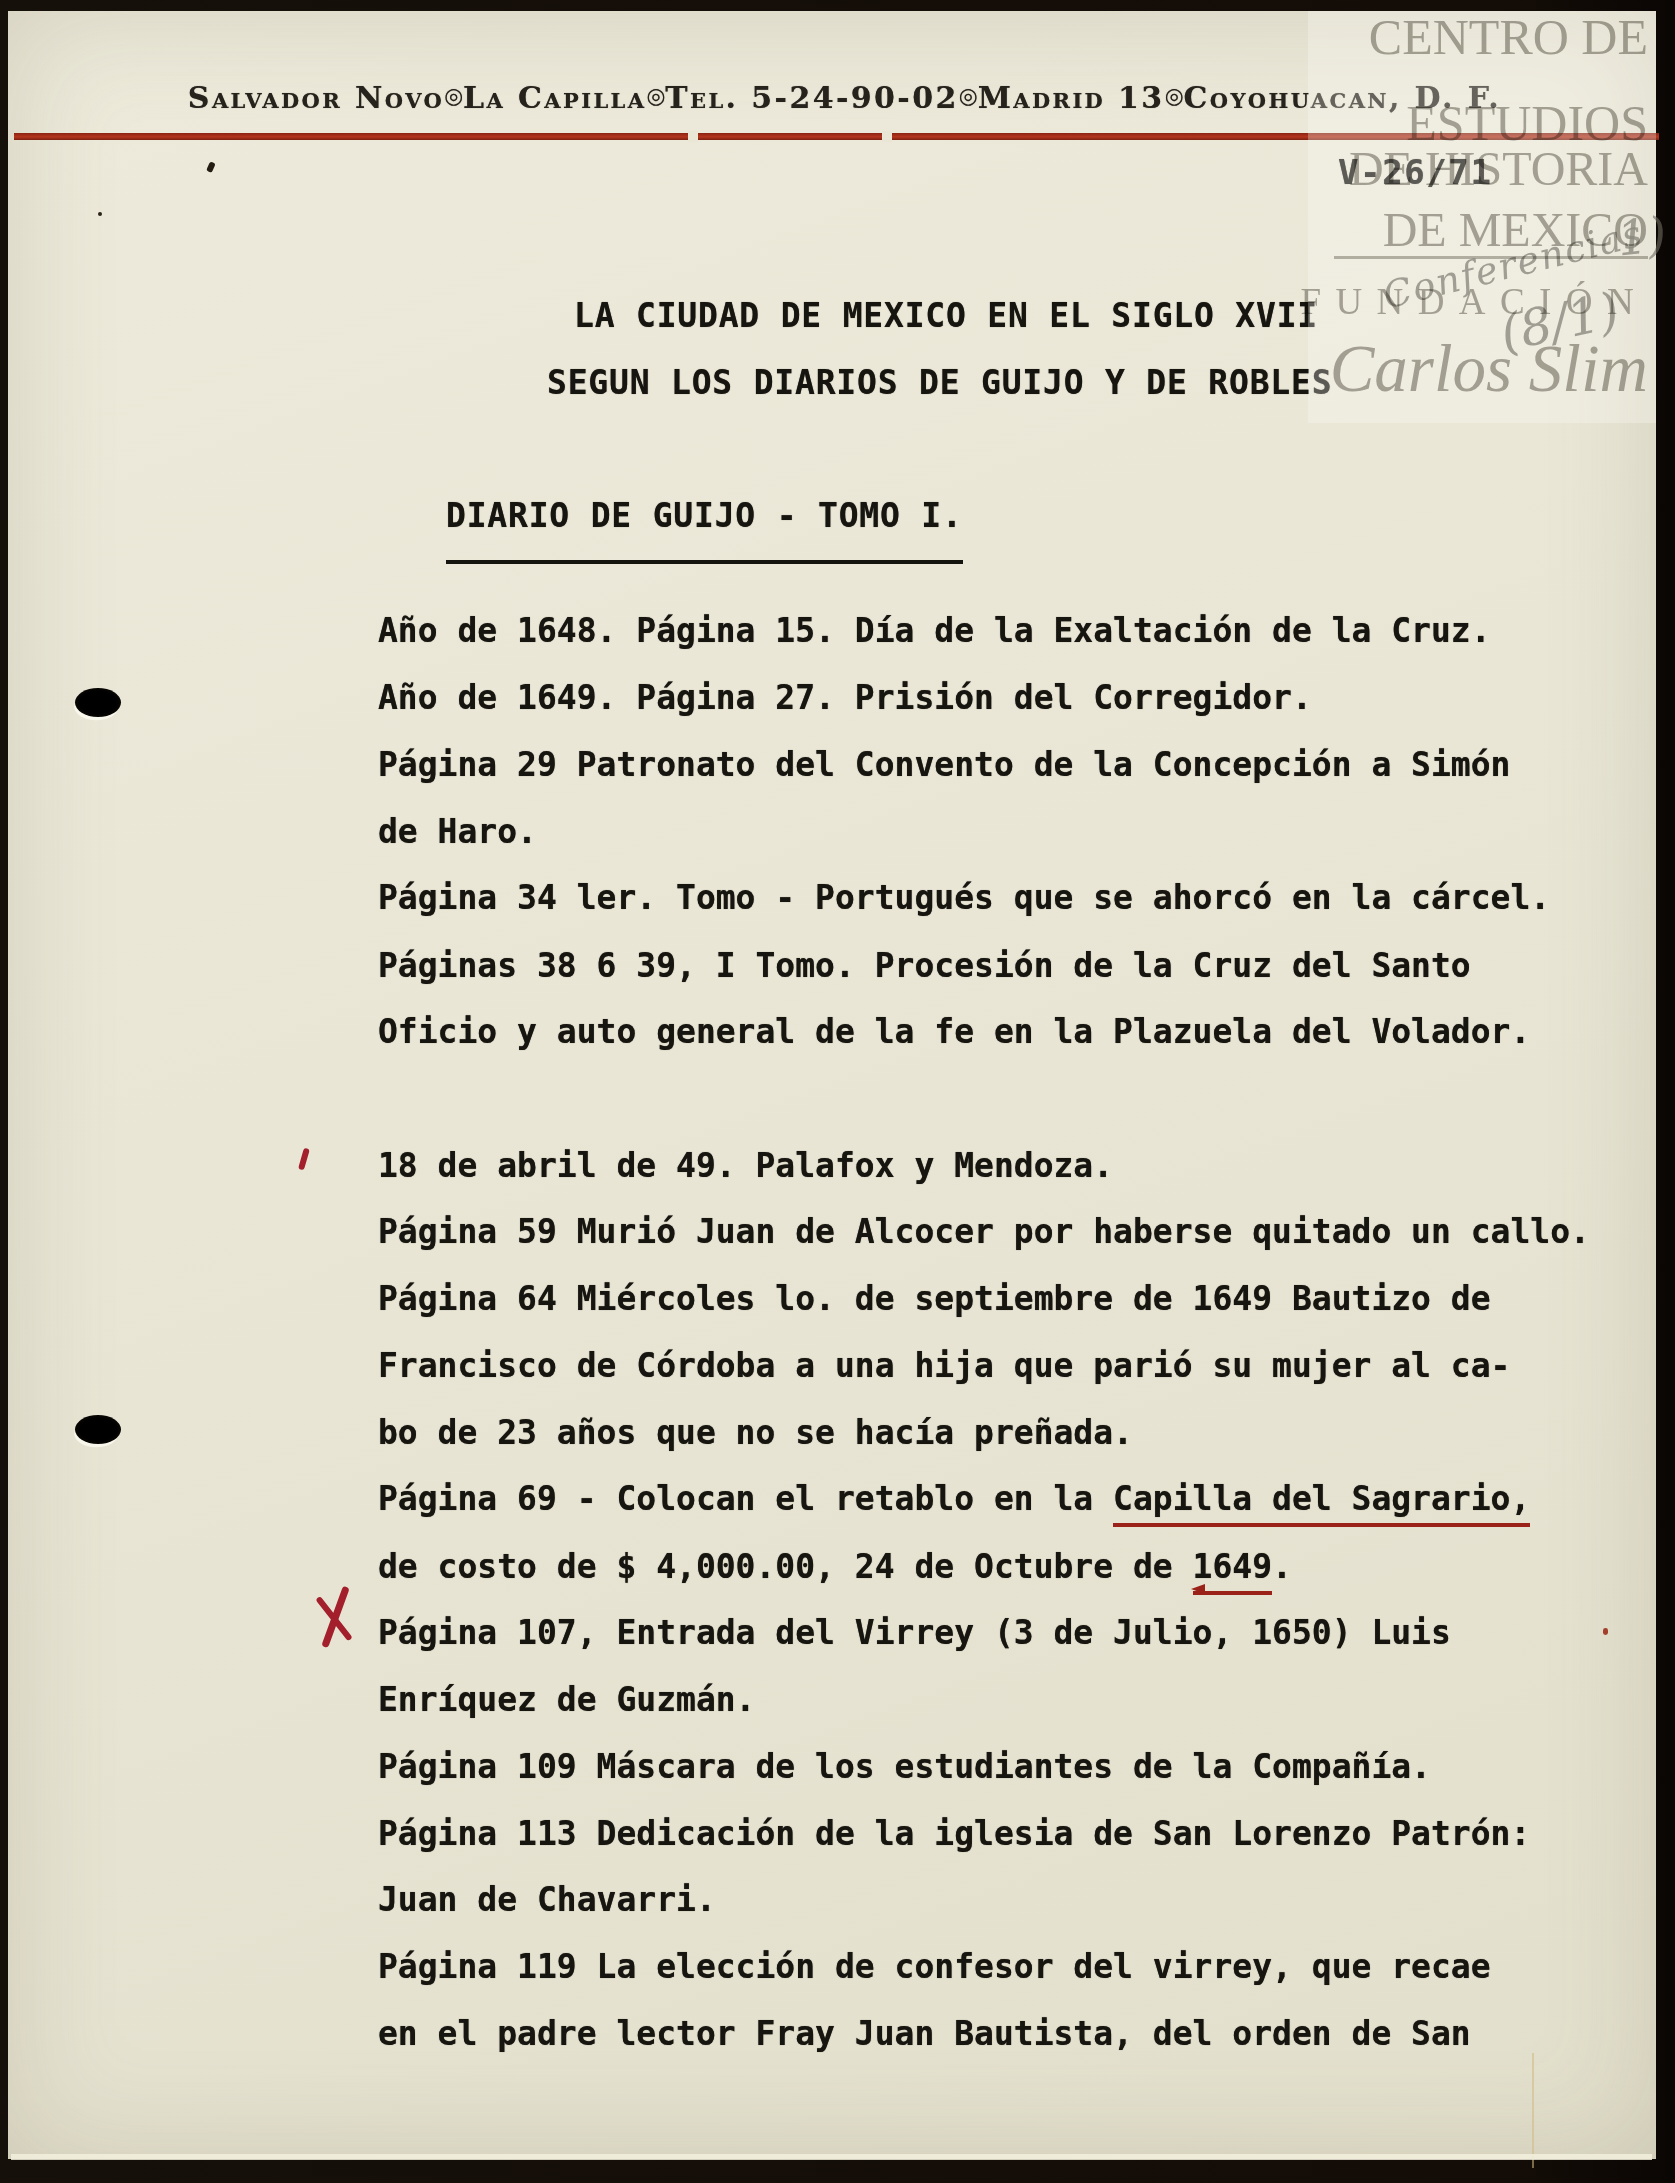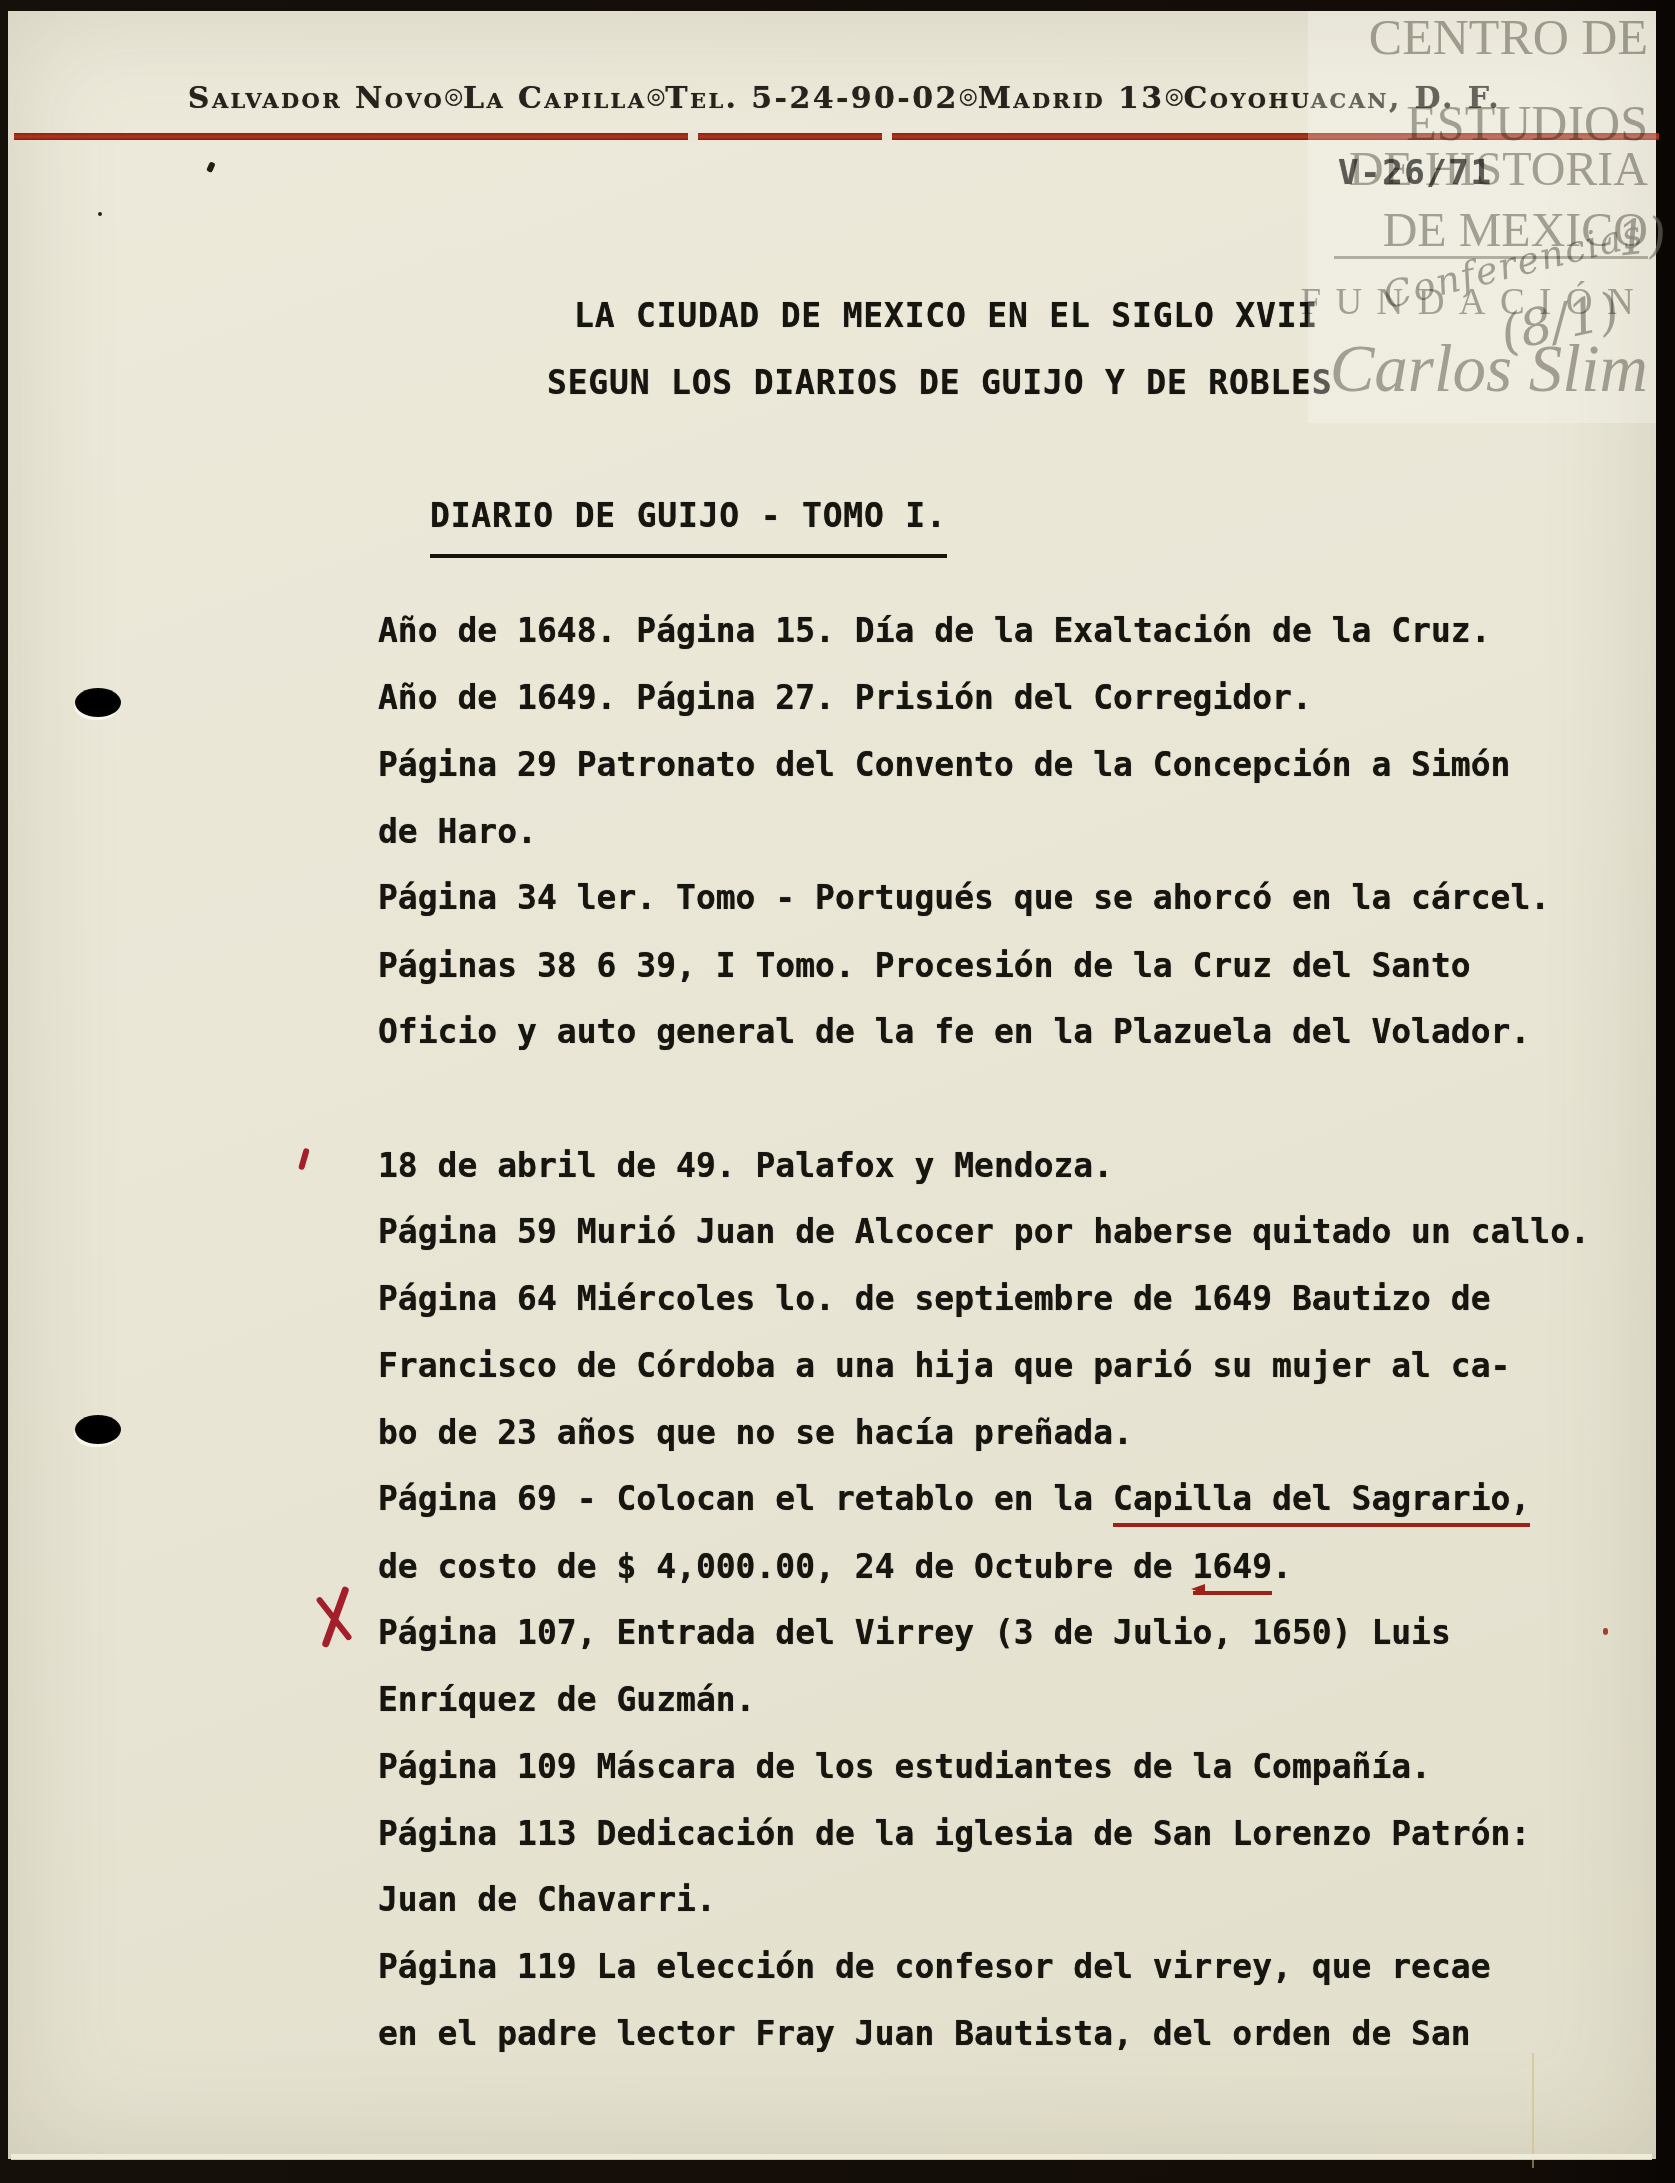--- a/index.html
+++ b/index.html
@@ -21,22 +21,22 @@
   .lh-sep{font-size:21.6px;align-self:center;letter-spacing:0;transform:translateY(-2.4px);}
   .red-rule{position:absolute;left:6.4px;top:122px;width:1645px;height:7.2px;
          background:linear-gradient(#8a2413,#b5351e 55%,#7c2010);}
   .rule-gap{position:absolute;top:120px;width:9.6px;height:10.4px;background:#e9e6d6;}
   
   .typed{position:absolute;color:#17150f;font-weight:bold;
          text-shadow:0 0 0.8px rgba(25,22,16,.75);white-space:pre;text-align:center;}
   .doc-number{left:1330px;top:141px;font-size:34px;letter-spacing:1.6px;}
   .title-1{left:566px;top:285px;font-size:33px;letter-spacing:0.8px;}
   .title-2{left:539px;top:352px;font-size:33px;letter-spacing:0.8px;}
-  .heading{left:422px;top:485px;font-size:33px;letter-spacing:0.8px;
-           border-bottom:4.8px solid #16140e;padding-bottom:19px;}
+  .heading{left:438px;top:485px;font-size:33px;letter-spacing:0.8px;
+           border-bottom:4.8px solid #16140e;padding-bottom:25px;}
   .bodyline{left:370px;font-size:33px;}
   .u-red{border-bottom:4px solid #9b2219;padding-bottom:4.8px;}
   
   .red-x{position:absolute;left:305px;top:1574px;width:45px;height:66px;}
   .red-x i{position:absolute;display:block;background:#a21f2b;border-radius:4px;}
   .red-x .b1{left:19px;top:0;width:7.2px;height:64px;transform:rotate(20deg);}
   .red-x .b2{left:17.6px;top:6.4px;width:6.4px;height:53px;transform:rotate(-38deg);}
   .red-tick{position:absolute;left:293px;top:1137px;width:5.6px;height:21.6px;
             background:#a21f2b;border-radius:3.2px;transform:rotate(16deg);}
   .red-arrowhead{position:absolute;left:1183px;top:1573px;width:0;height:0;

